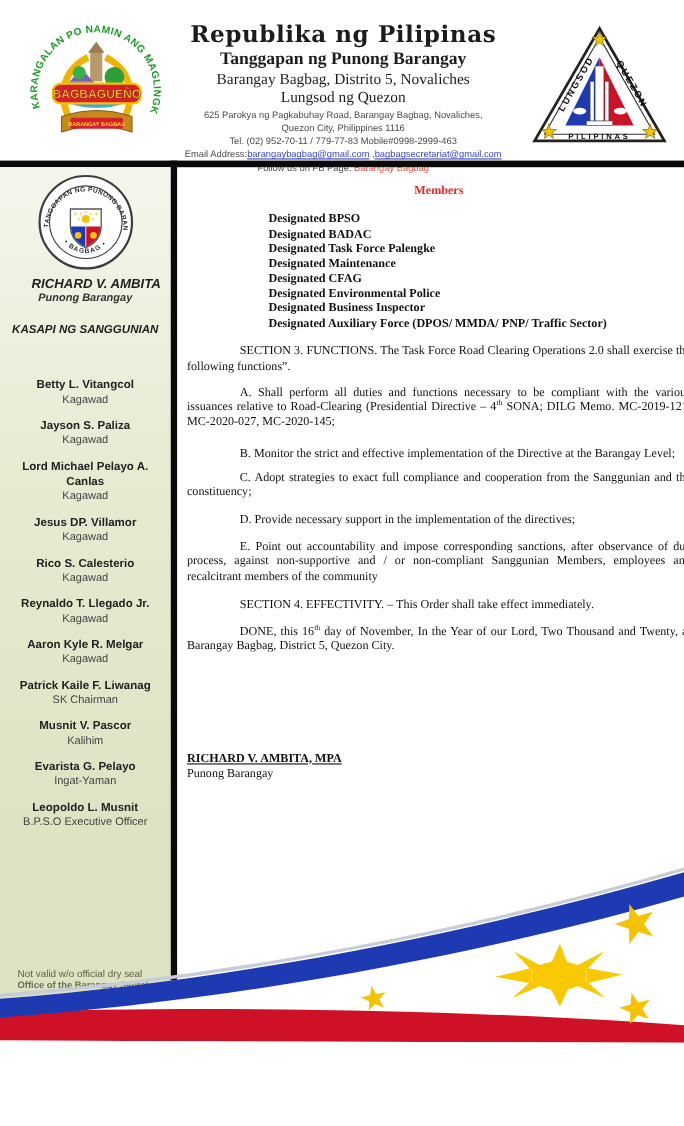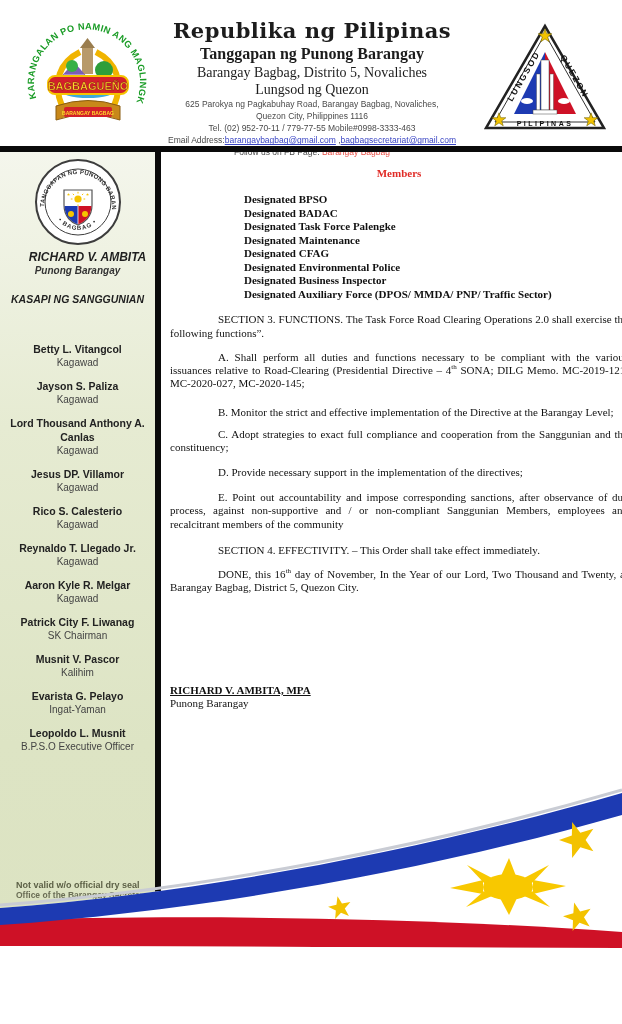--- a/index.html
+++ b/index.html
@@ -29,21 +29,21 @@
            font-family:"Liberation Sans",sans-serif;text-align:center;}
   .seal-wrap{margin-top:6px;}
   .sb-leader-name{font-size:12px;font-weight:bold;font-style:italic;color:#1f1f1f;padding-left:20px;}
   .sb-leader-title{font-size:10px;font-weight:bold;font-style:italic;color:#333;margin-top:1px;}
   .sb-council{font-size:10.5px;font-weight:bold;font-style:italic;color:#1f1f1f;margin-top:17px;}
   .sb-list{margin-top:37px;}
   .sb-entry{margin-bottom:10px;padding:0 6px;}
   .sb-name{font-size:10.5px;font-weight:bold;color:#222;line-height:14px;}
   .sb-role{font-size:10px;color:#434343;line-height:13px;}
   .sb-footnote{position:absolute;left:16px;top:729px;text-align:left;line-height:1.1;}
-  .sb-foot1{font-size:9px;font-weight:bold;color:#5d6147;}
+  .sb-foot1{font-size:9px;font-weight:normal;color:#5d6147;}
   .sb-foot2{font-size:8.5px;font-weight:bold;color:#6a6d55;}
 
   
   .main{position:absolute;left:161px;top:152px;width:467px;padding:0 0 0 9px;box-sizing:border-box;
         font-size:11px;line-height:13.3px;color:#111;}
   .members-title{margin-top:15px;text-align:center;font-weight:bold;color:#e02b26;}
   .members-list{margin-top:13px;margin-left:74px;font-weight:bold;line-height:13.5px;}
   .para{text-align:justify;text-indent:48px;}
   .b{font-weight:normal;}
   sup{font-size:7px;line-height:0;}
@@ -102,21 +102,21 @@
       <text x="66" y="104.5" text-anchor="middle" font-family="Liberation Sans,sans-serif" font-size="5" font-weight="bold" fill="#ffd92b">BARANGAY BAGBAG</text>
     </svg>
 
     <div class="lh-center">
       <div class="lh-republic">Republika ng Pilipinas</div>
       <div class="lh-office">Tanggapan ng Punong Barangay</div>
       <div class="lh-line1">Barangay Bagbag, Distrito 5, Novaliches</div>
       <div class="lh-line2">Lungsod ng Quezon</div>
       <div class="lh-small">625 Parokya ng Pagkabuhay Road, Barangay Bagbag, Novaliches,</div>
       <div class="lh-small">Quezon City, Philippines 1116</div>
-      <div class="lh-small">Tel.  (02) 952-70-11 / 779-77-55 Mobile#0998-3333-463</div>
+      <div class="lh-small">Tel.  (02) 952-70-11 / 779-77-83 Mobile#0998-2999-463</div>
       <div class="lh-small"><span>Email Address:</span><a href="#">barangaybagbag@gmail.com</a><span> ,</span><a href="#">bagbagsecretariat@gmail.com</a></div>
       <div class="lh-small"><span>Follow us on FB Page: </span><span class="fb-red">Barangay Bagbag</span></div>
     </div>
 
     <svg class="logo-right" width="126" height="114" viewBox="0 0 126 114">
       <polygon points="63,4 4,106 122,106" fill="#ffffff" stroke="#222" stroke-width="2.5"></polygon>
       <polygon points="63,12 13,100 113,100" fill="none" stroke="#333" stroke-width="1"></polygon>
       <polygon points="63,30 32,92 63,92" fill="#1d3ab2"></polygon>
       <polygon points="63,30 94,92 63,92" fill="#ce1126"></polygon>
       <rect x="59" y="38" width="8" height="50" fill="#ffffff" stroke="#444" stroke-width="0.5"></rect>
@@ -178,41 +178,41 @@
     <div class="sb-list">
       <div class="sb-entry">
         <div class="sb-name">Betty L. Vitangcol</div>
         <div class="sb-role">Kagawad</div>
       </div>
       <div class="sb-entry">
         <div class="sb-name">Jayson S. Paliza</div>
         <div class="sb-role">Kagawad</div>
       </div>
       <div class="sb-entry">
-        <div class="sb-name">Lord Thousand Anthony A. Canlas</div>
+        <div class="sb-name">Lord Michael Pelayo A. Canlas</div>
         <div class="sb-role">Kagawad</div>
       </div>
       <div class="sb-entry">
         <div class="sb-name">Jesus DP. Villamor</div>
         <div class="sb-role">Kagawad</div>
       </div>
       <div class="sb-entry">
         <div class="sb-name">Rico S. Calesterio</div>
         <div class="sb-role">Kagawad</div>
       </div>
       <div class="sb-entry">
         <div class="sb-name">Reynaldo T. Llegado Jr.</div>
         <div class="sb-role">Kagawad</div>
       </div>
       <div class="sb-entry">
         <div class="sb-name">Aaron Kyle R. Melgar</div>
         <div class="sb-role">Kagawad</div>
       </div>
       <div class="sb-entry">
-        <div class="sb-name">Patrick City F. Liwanag</div>
+        <div class="sb-name">Patrick Kaile F. Liwanag</div>
         <div class="sb-role">SK Chairman</div>
       </div>
       <div class="sb-entry">
         <div class="sb-name">Musnit V. Pascor</div>
         <div class="sb-role">Kalihim</div>
       </div>
       <div class="sb-entry">
         <div class="sb-name">Evarista G. Pelayo</div>
         <div class="sb-role">Ingat-Yaman</div>
       </div>

